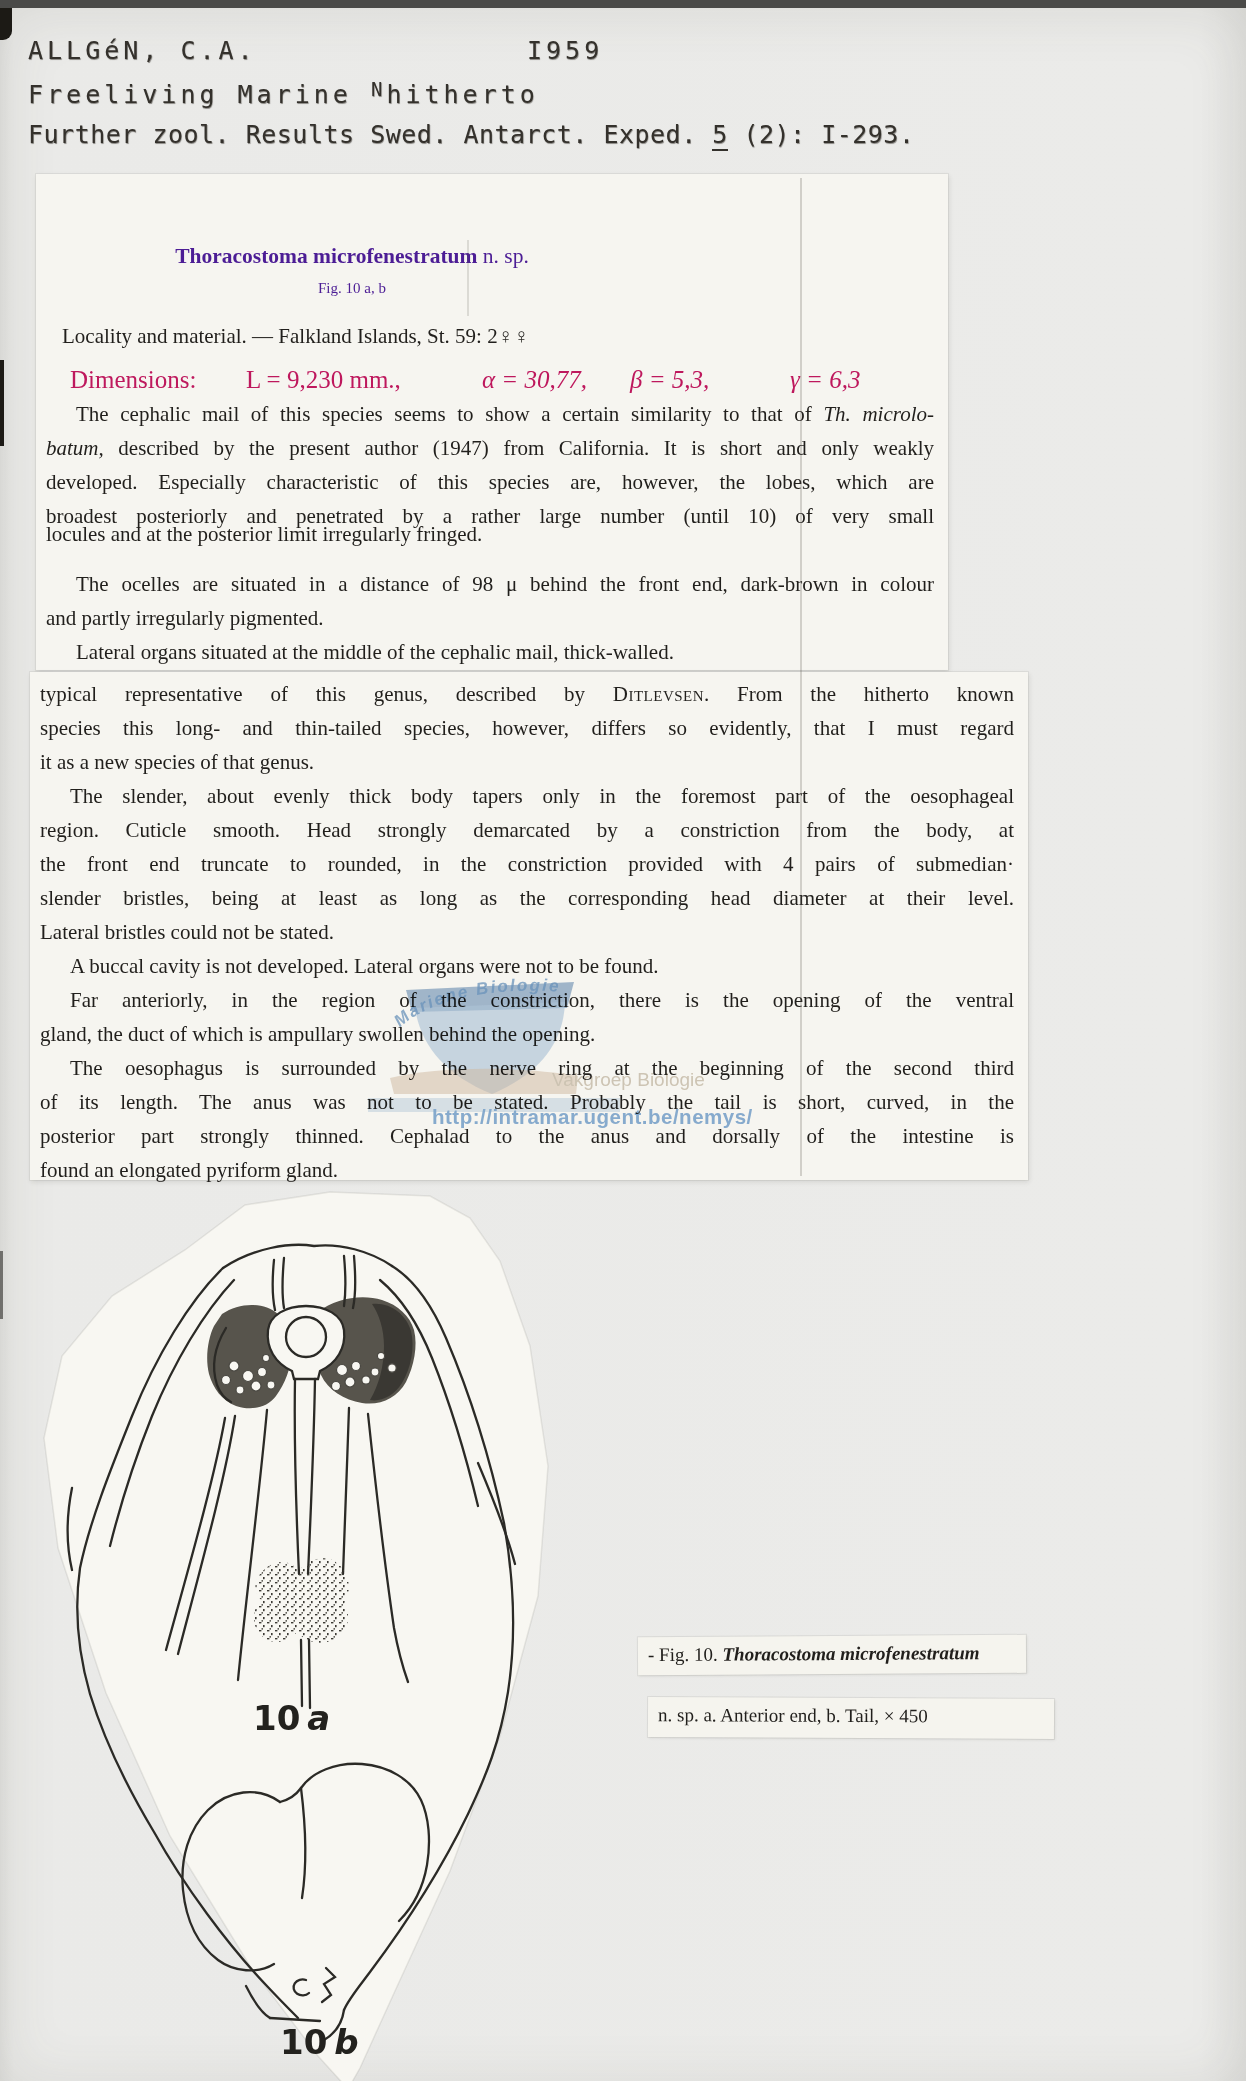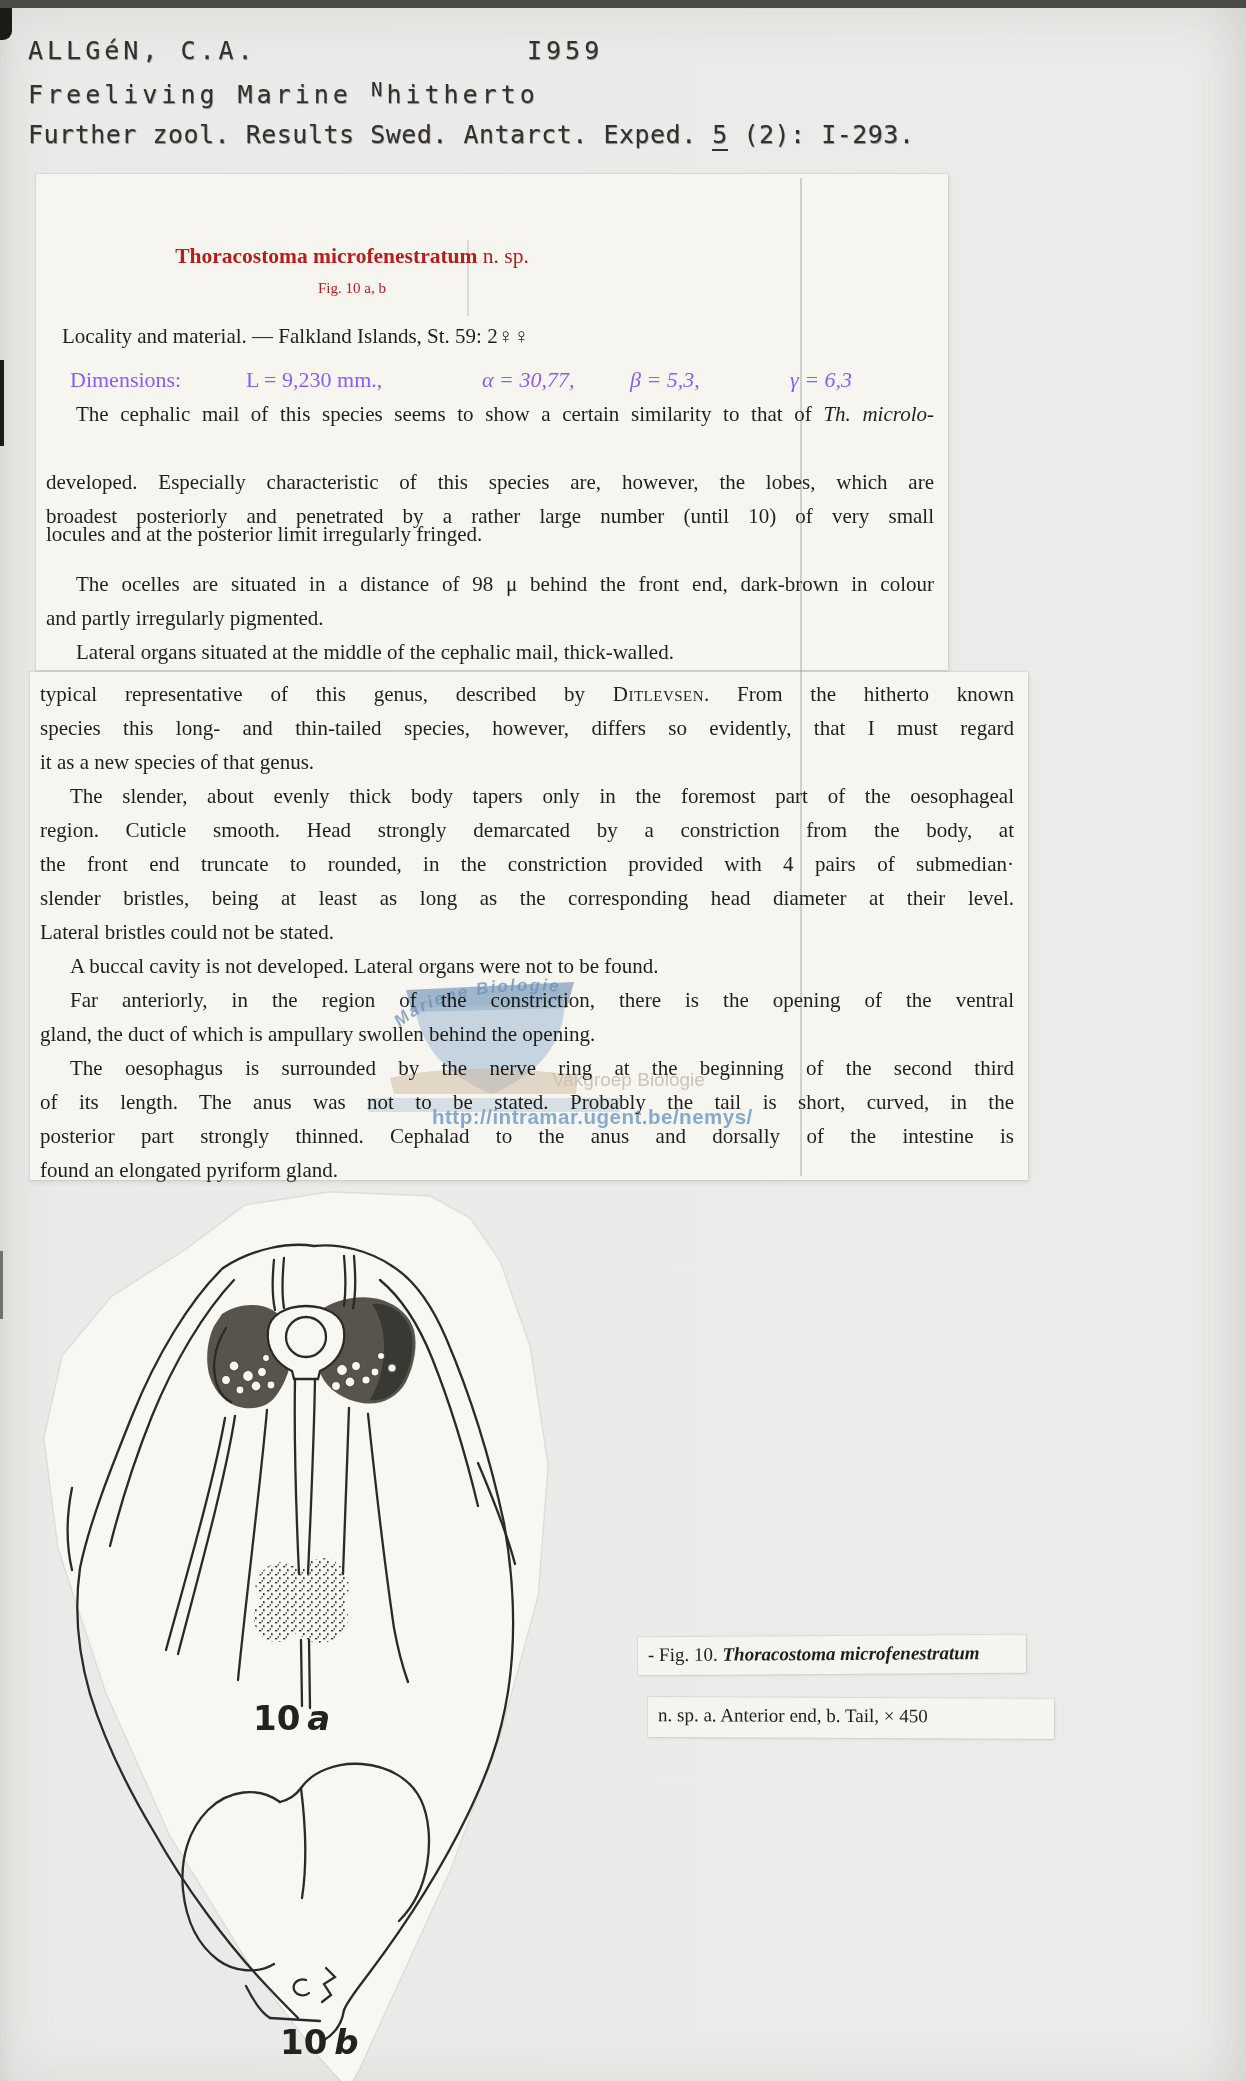--- a/index.html
+++ b/index.html
@@ -16,25 +16,25 @@
   .tw .supn{vertical-align:7px;font-size:19px;}
   
   .clip{position:absolute;background:#f6f5f0;
     box-shadow:0 0 0 1px rgba(70,65,55,.07),1px 2px 5px rgba(40,40,30,.12);}
   .line{position:absolute;left:10px;right:14px;height:30px;font-size:21px;line-height:28px;
     color:#211f1c;white-space:normal;}
   .jl{text-align:justify;text-align-last:justify;}
   .ll{text-align:justify;text-align-last:left;}
   .ind{text-indent:30px;}
   .ind2{text-indent:16px;}
-  .ctr{position:absolute;left:0;right:0;text-align:center;padding-right:280px;color:#b91c1c;}
+  .ctr{position:absolute;left:0;right:0;text-align:center;padding-right:280px;color:#4c1d95;}
   .it{font-style:italic;}
   .bd{font-weight:bold;}
   .sc{font-variant:small-caps;letter-spacing:.5px;}
-  .dimspan{position:absolute;top:0;font-size:22px;color:#8b5cf6;white-space:nowrap;}
+  .dimspan{position:absolute;top:0;font-size:25px;color:#be185d;white-space:nowrap;}
   
   .crease{position:absolute;background:rgba(90,88,78,.24);}
   .artifact{position:absolute;background:#1c1a15;}
   
   .strip{position:absolute;background:#f5f4ee;box-shadow:0 0 0 1px rgba(70,65,55,.08),1px 1px 3px rgba(40,40,30,.10);
     font-size:19px;color:#211f1c;padding:7px 6px 0 10px;white-space:nowrap;}
   
   .wm{position:absolute;left:320px;top:948px;width:480px;height:195px;mix-blend-mode:multiply;pointer-events:none;}
   
   .figsvg{position:absolute;left:18px;top:1180px;}
@@ -60,20 +60,21 @@
     <div class="ctr" style="top:106px;font-size:15px;">Fig. 10 a, b</div>
     <div class="line ll ind2" style="top:148px;">Locality and material. — Falkland Islands, St. 59: 2♀♀</div>
     <div class="line" style="top:192px;">
       <span class="dimspan" style="left:24px;">Dimensions:</span>
       <span class="dimspan" style="left:200px;">L = 9,230 mm.,</span>
       <span class="dimspan it" style="left:436px;">α = 30,77,</span>
       <span class="dimspan it" style="left:584px;">β = 5,3,</span>
       <span class="dimspan it" style="left:744px;">γ = 6,3</span>
     </div>
     <div class="line jl ind" style="top:226px;"><span>The cephalic mail of this species seems to show a certain similarity to that of </span><span class="it">Th. microlo-</span></div>
+    <div class="line jl" style="top:260px;"><span class="it">batum,</span><span> described by the present author (1947) from California. It is short and only weakly</span></div>
     <div class="line jl" style="top:294px;">developed. Especially characteristic of this species are, however, the lobes, which are</div>
     <div class="line jl" style="top:328px;">broadest posteriorly and penetrated by a rather large number (until 10) of very small</div>
     <div class="line ll" style="top:346px;">locules and at the posterior limit irregularly fringed.</div>
     <div class="line jl ind" style="top:396px;">The ocelles are situated in a distance of 98 μ behind the front end, dark-brown in colour</div>
     <div class="line ll" style="top:430px;">and partly irregularly pigmented.</div>
     <div class="line ll ind" style="top:464px;">Lateral organs situated at the middle of the cephalic mail, thick-walled.</div>
   </div>
 
   <div class="clip" style="left:30px;top:664px;width:998px;height:508px;">
     <div class="line jl" style="top:8px;"><span>typical representative of this genus, described by </span><span class="sc">Ditlevsen</span><span>. From the hitherto known</span></div>

